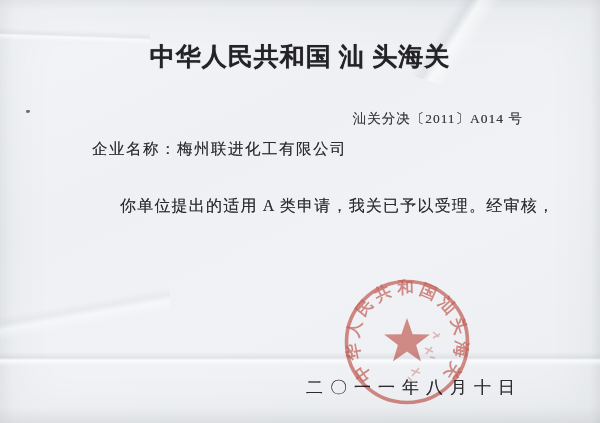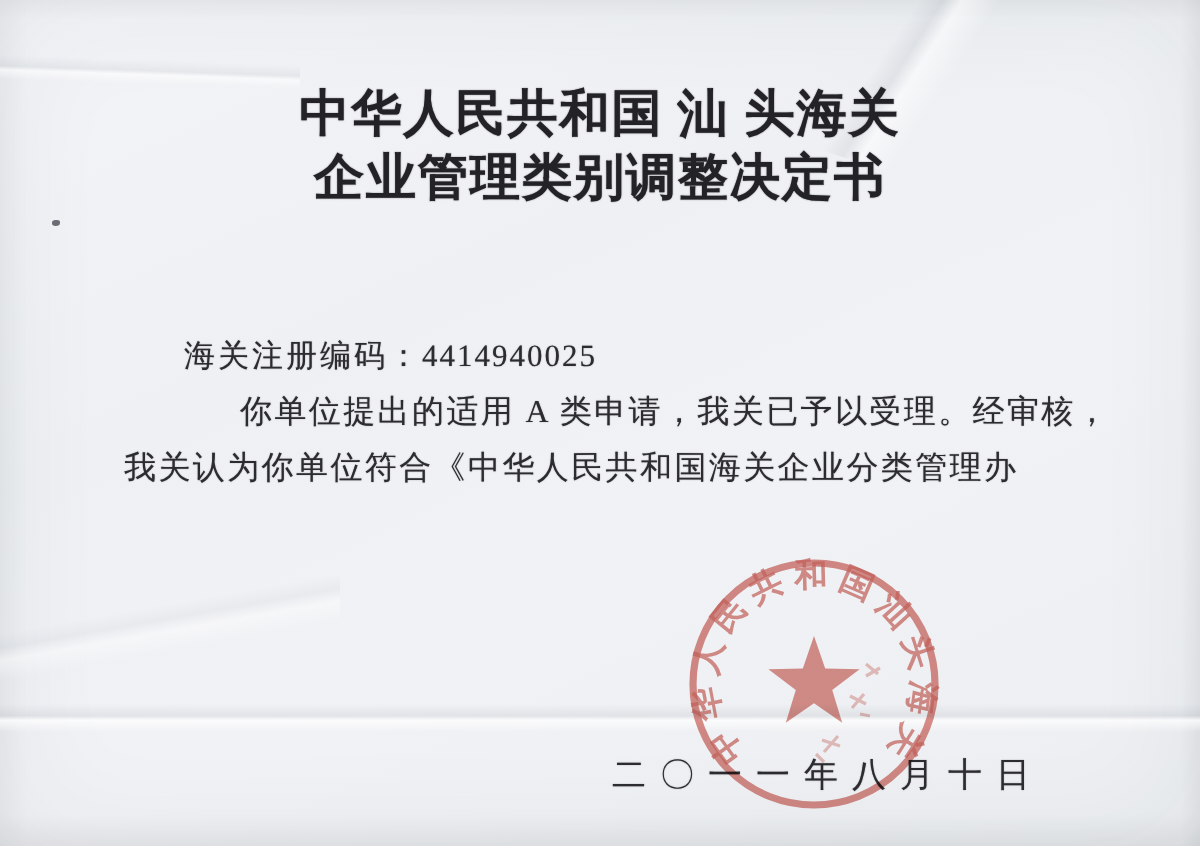--- a/index.html
+++ b/index.html
@@ -110,29 +110,28 @@
 
 <div class="page">
 
   <div class="crease crease-tl"></div>
   <div class="crease crease-tr"></div>
   <div class="crease crease-h-main"></div>
   <div class="crease crease-bl"></div>
   <div class="speck"></div>
 
   <div class="title title-1">中华人民共和国 汕 头海关</div>
-  <div class="title title-2">企业管理类别调整决定书</div>
 
+  <div class="ref-number ink">汕关分决〔2011〕A014 号</div>
 
-  <div class="field-row field-code ink">
-    <span>海关注册编码：</span><span class="value">4414940025</span>
+  <div class="field-row field-name ink">
+    <span>企业名称：</span><span class="value">梅州联进化工有限公司</span>
   </div>
 
   <div class="body-line body-line-1">你单位提出的适用 A 类申请，我关已予以受理。经审核，</div>
-  <div class="body-line body-line-2">我关认为你单位符合《中华人民共和国海关企业分类管理办</div>
 
   <div class="date-line">二〇一一年八月十日</div>
 
   <svg class="seal" viewBox="0 0 132 132" xmlns="http://www.w3.org/2000/svg">
     <defs>
       <path id="sealArc" d="M 31.4,100.6 A 49,49 0 1 1 100.6,100.6" fill="none"></path>
     </defs>
     <circle cx="66" cy="66" r="60.5" fill="none" stroke="#c9554b" stroke-width="3.6" opacity="0.72"></circle>
     <polygon points="66,42 71.6,58.2 88.8,58.6 75.1,69 80.1,85.4 66,75.6 51.9,85.4 56.9,69 43.2,58.6 60.4,58.2" fill="#c9554b" opacity="0.70"></polygon>
     <text font-size="16.5" fill="#c9554b" opacity="0.70" font-family="Liberation Serif, DejaVu Serif, serif" font-weight="bold">

